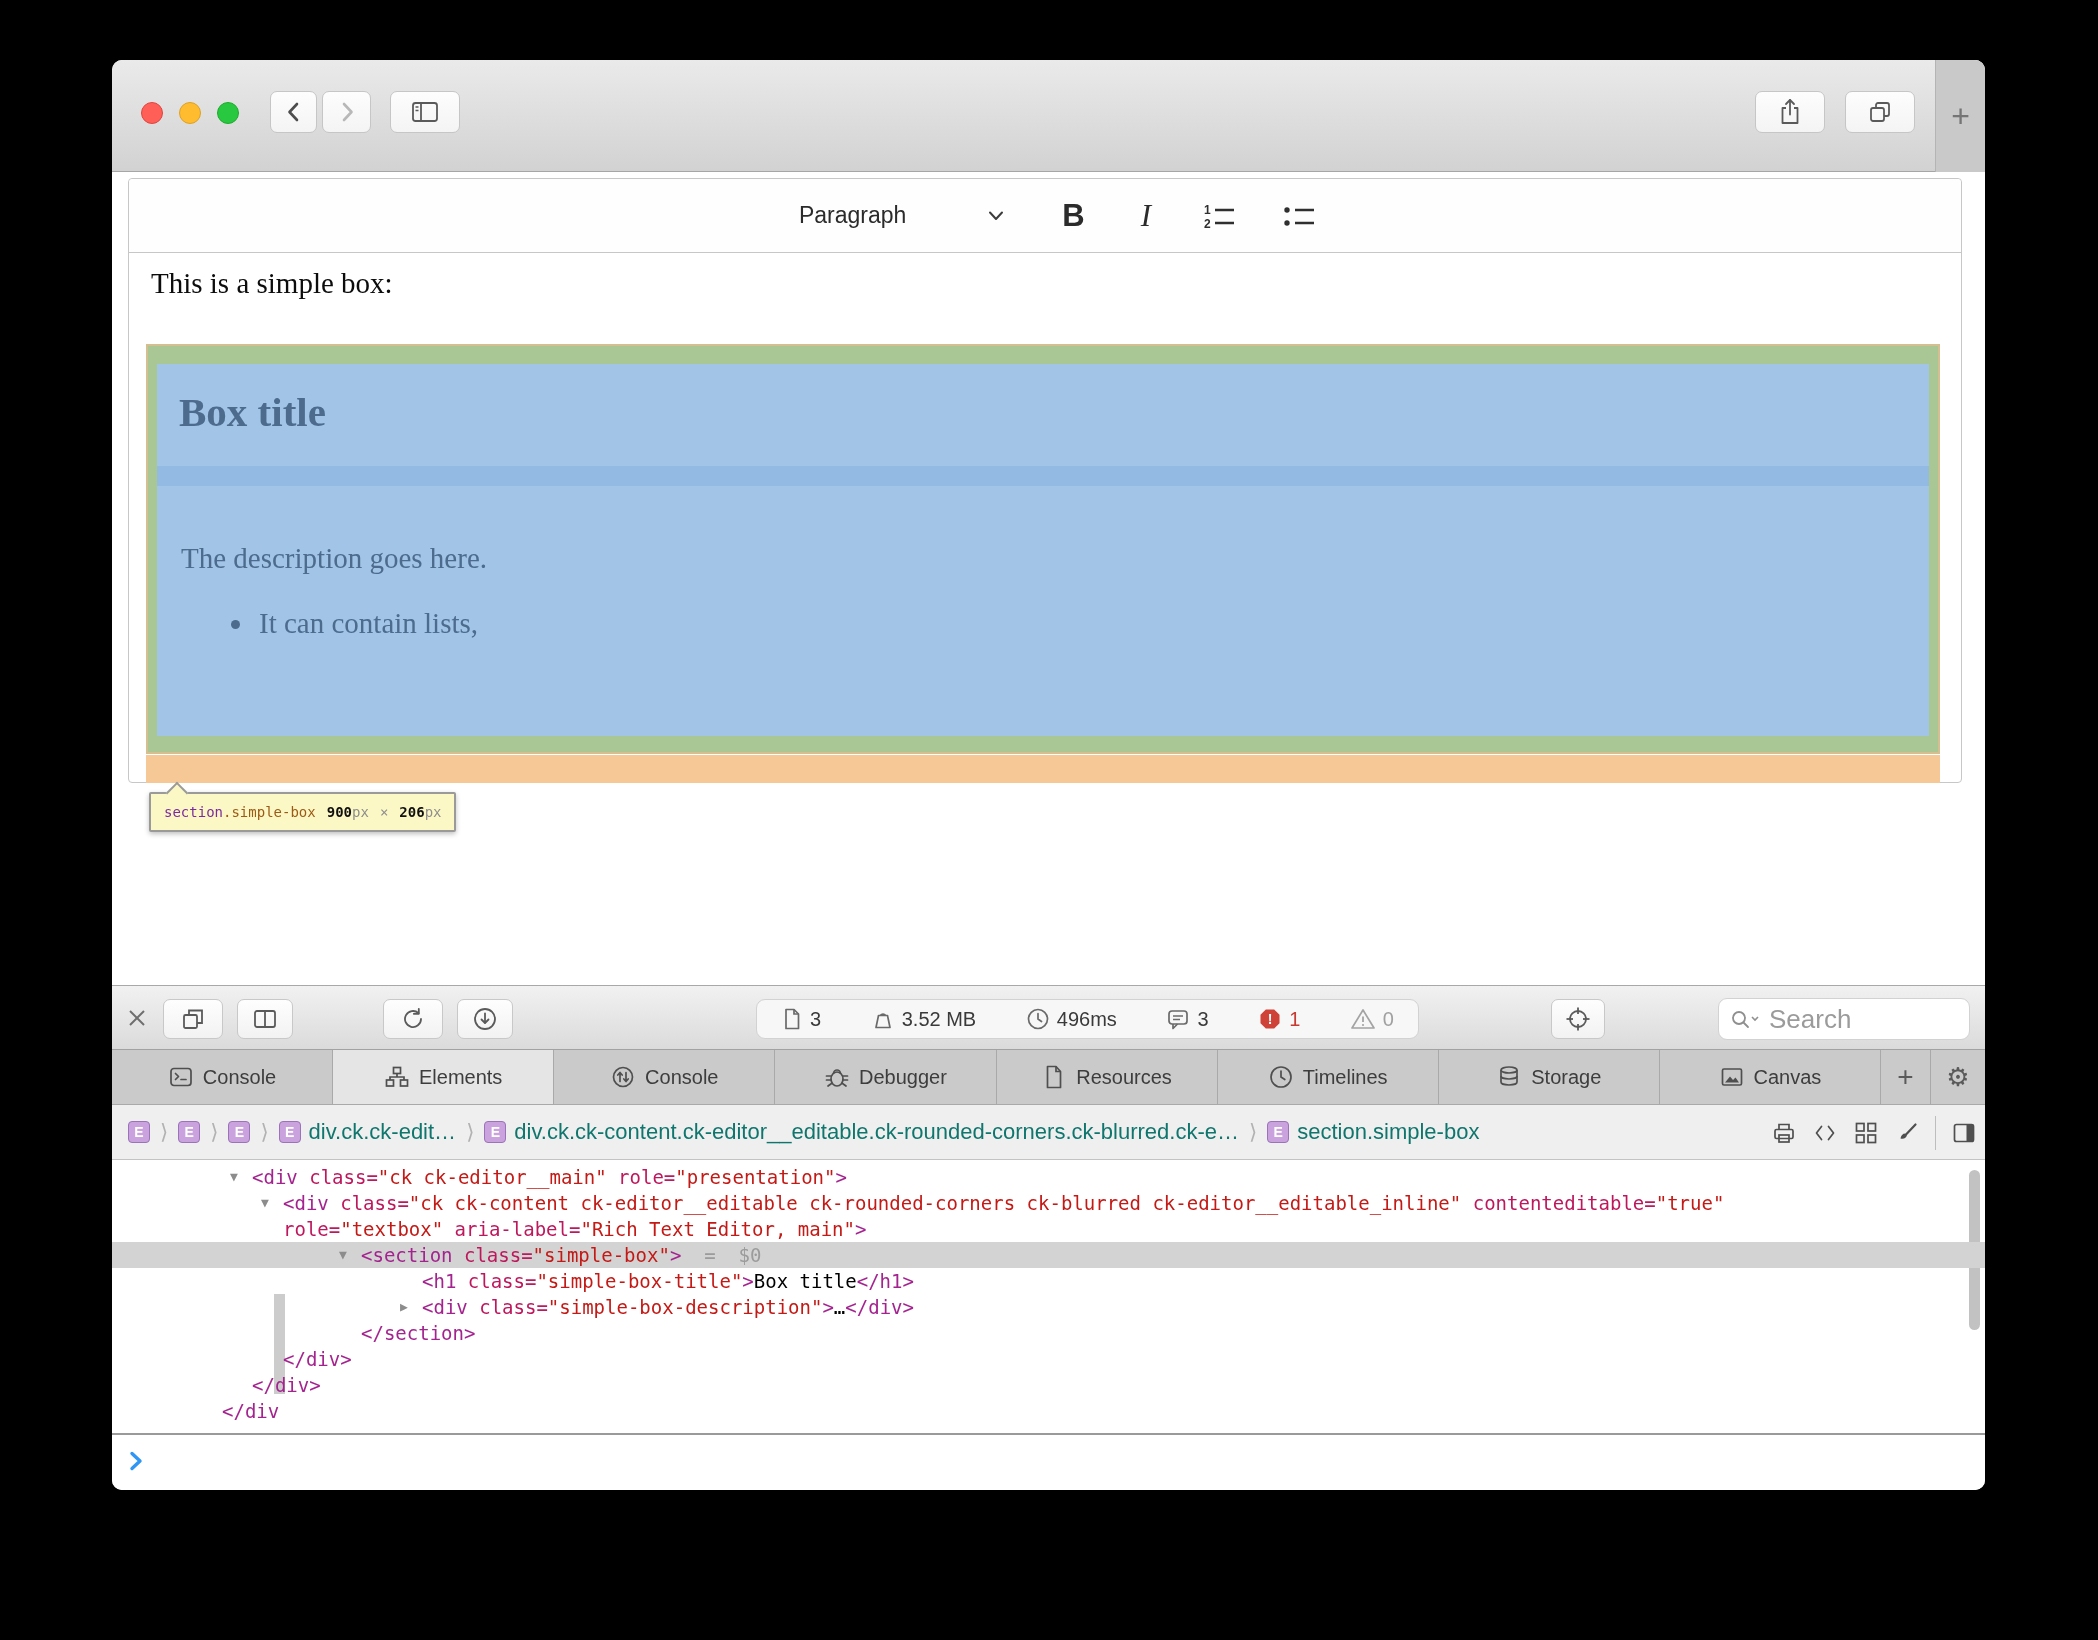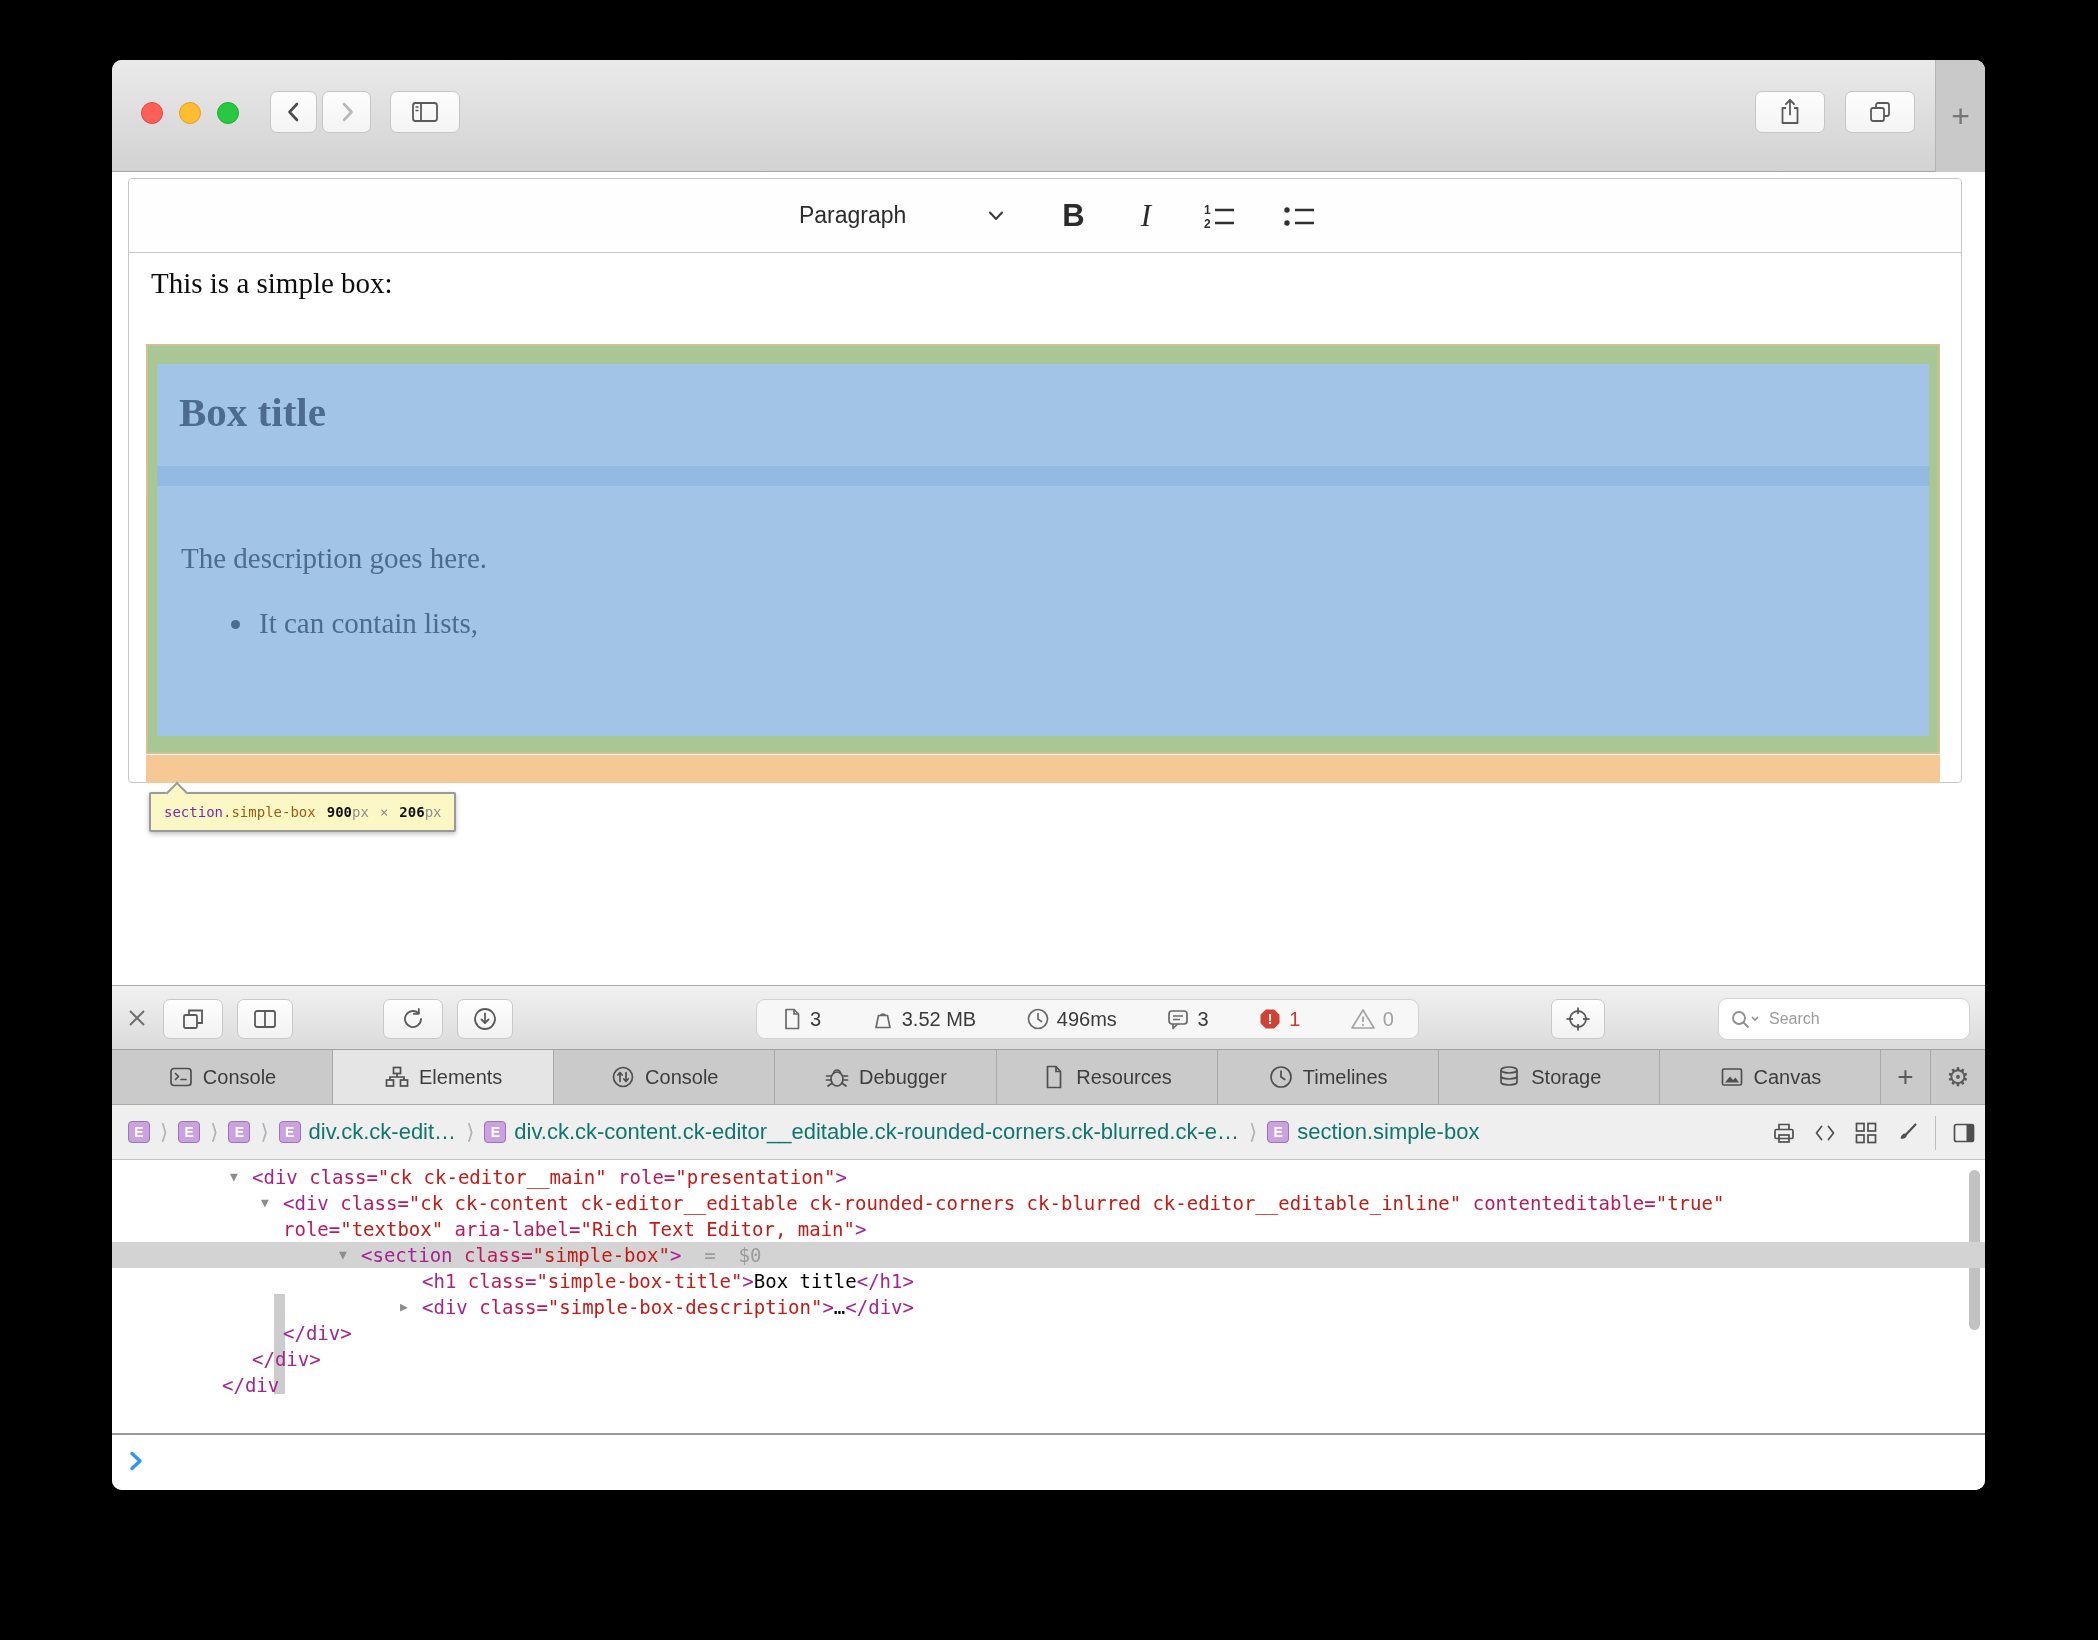--- a/index.html
+++ b/index.html
@@ -84,21 +84,21 @@
   .b-dock{left:51px;width:60px;} .b-split{left:125px;width:56px;}
   .b-reload{left:271px;width:60px;} .b-down{left:345px;width:56px;}
   .b-pick{left:1439px;width:54px;}
   .badges{position:absolute;left:644px;top:13px;width:663px;height:40px;background:#f7f7f7;
     border:1px solid #d2d2d2;border-radius:9px;display:flex;align-items:center;
     justify-content:space-between;padding:0 24px;}
   .badge{display:flex;align-items:center;gap:7px;font-size:20px;color:#3a3a3a;}
   .badge .v-error{color:#c73a31;} .badge .v-muted{color:#a0a0a0;}
   .search{position:absolute;left:1606px;top:12px;width:252px;height:42px;background:#fff;
     border:1px solid #d2d2d2;border-radius:9px;display:flex;align-items:center;padding-left:10px;gap:6px;}
-  .search-ph{font-size:16px;color:#9b9b9b;}
+  .search-ph{font-size:26px;color:#9b9b9b;}
 
   .dt-tabs{position:absolute;left:0;top:990px;width:100%;height:55px;display:flex;
     background:#cacaca;border-bottom:1px solid #a9a9a9;}
   .dt-tab{flex:1;display:flex;align-items:center;justify-content:center;gap:9px;
     border-right:1px solid #a9a9a9;font-size:20px;color:#3d3d3d;}
   .dt-tab.active{background:#e5e5e5;}
   .tab-plus{flex:none;width:50px;display:flex;align-items:center;justify-content:center;
     border-right:1px solid #a9a9a9;font-size:28px;color:#5a5a5a;}
   .tab-gear{flex:none;width:54px;display:flex;align-items:center;justify-content:center;
     font-size:26px;color:#5a5a5a;font-family:"DejaVu Sans",sans-serif;}
@@ -457,20 +457,21 @@
 
   <div class="dt-tree">
     <div class="guide"></div>
     <div class="thumb"></div>
   <div class="tree-row" style="padding-left: 140px;"><span class="tri" style="left: 118px;">▼</span><span class="tk-tag">&lt;div</span><span class="tk-plain"> </span><span class="tk-attr">class=</span><span class="tk-val">"ck ck-editor__main"</span><span class="tk-plain"> </span><span class="tk-attr">role=</span><span class="tk-val">"presentation"</span><span class="tk-tag">&gt;</span></div>
         <div class="tree-row" style="padding-left: 171px;"><span class="tri" style="left: 149px;">▼</span><span class="tk-tag">&lt;div</span><span class="tk-plain"> </span><span class="tk-attr">class=</span><span class="tk-val">"ck ck-content ck-editor__editable ck-rounded-corners ck-blurred ck-editor__editable_inline"</span><span class="tk-plain"> </span><span class="tk-attr">contenteditable=</span><span class="tk-val">"true"</span></div>
         <div class="tree-row" style="padding-left: 171px;"><span class="tk-attr">role=</span><span class="tk-val">"textbox"</span><span class="tk-plain"> </span><span class="tk-attr">aria-label=</span><span class="tk-val">"Rich Text Editor, main"</span><span class="tk-tag">&gt;</span></div>
         <div class="tree-row sel" style="padding-left: 249px;"><span class="tri" style="left: 227px;">▼</span><span class="tk-tag">&lt;section</span><span class="tk-plain"> </span><span class="tk-attr">class=</span><span class="tk-val">"simple-box"</span><span class="tk-tag">&gt;</span><span class="tk-meta">  =  $0</span></div>
         <div class="tree-row" style="padding-left: 310px;"><span class="tk-tag">&lt;h1</span><span class="tk-plain"> </span><span class="tk-attr">class=</span><span class="tk-val">"simple-box-title"</span><span class="tk-tag">&gt;</span><span class="tk-plain">Box title</span><span class="tk-tag">&lt;/h1&gt;</span></div>
         <div class="tree-row" style="padding-left: 310px;"><span class="tri" style="left: 288px;">▶</span><span class="tk-tag">&lt;div</span><span class="tk-plain"> </span><span class="tk-attr">class=</span><span class="tk-val">"simple-box-description"</span><span class="tk-tag">&gt;</span><span class="tk-plain">…</span><span class="tk-tag">&lt;/div&gt;</span></div>
+        <div class="tree-row" style="padding-left: 249px;"><span class="tk-tag">&lt;/section&gt;</span></div>
         <div class="tree-row" style="padding-left: 171px;"><span class="tk-tag">&lt;/div&gt;</span></div>
         <div class="tree-row" style="padding-left: 140px;"><span class="tk-tag">&lt;/div&gt;</span></div>
         <div class="tree-row" style="padding-left: 110px;"><span class="tk-tag">&lt;/div</span></div>
       </div>
 
   <div class="dt-prompt">
     <svg class="prompt-chev" width="16" height="22" viewBox="0 0 16 22">
           <path d="M4 3.5 L12 11 L4 18.5" stroke="#2f96f3" stroke-width="3.4" fill="none" stroke-linecap="round" stroke-linejoin="round"></path>
         </svg>
   </div>

